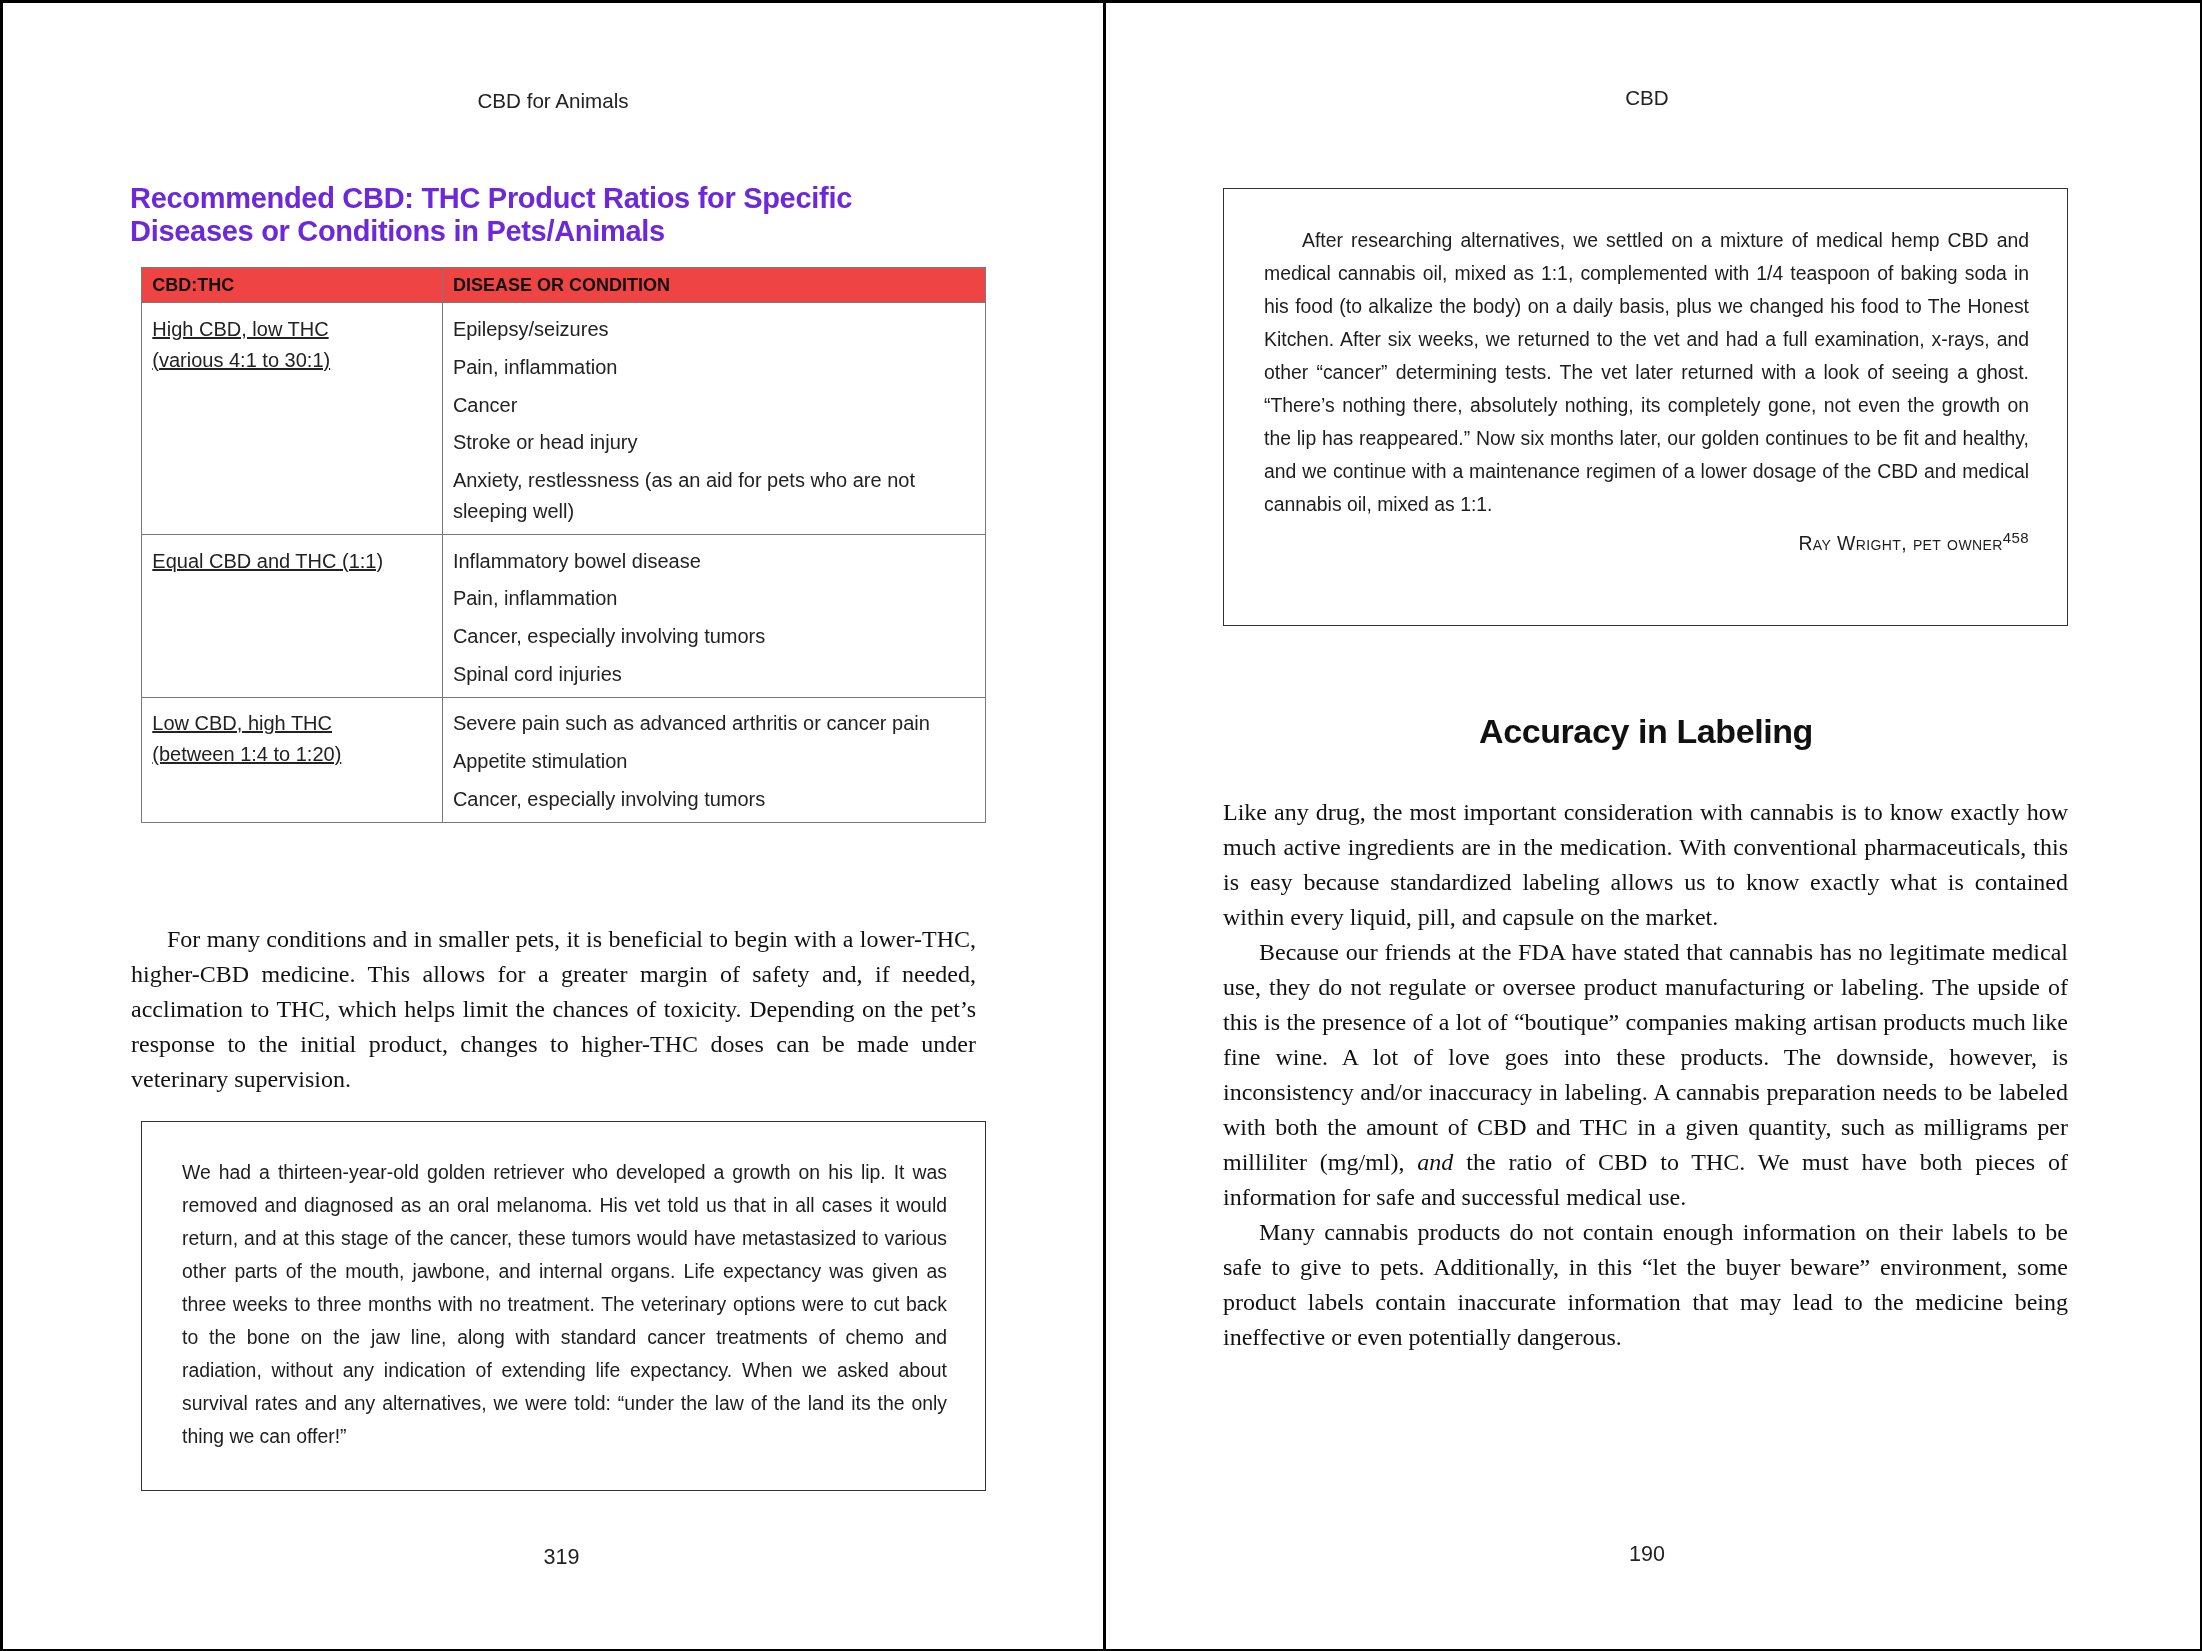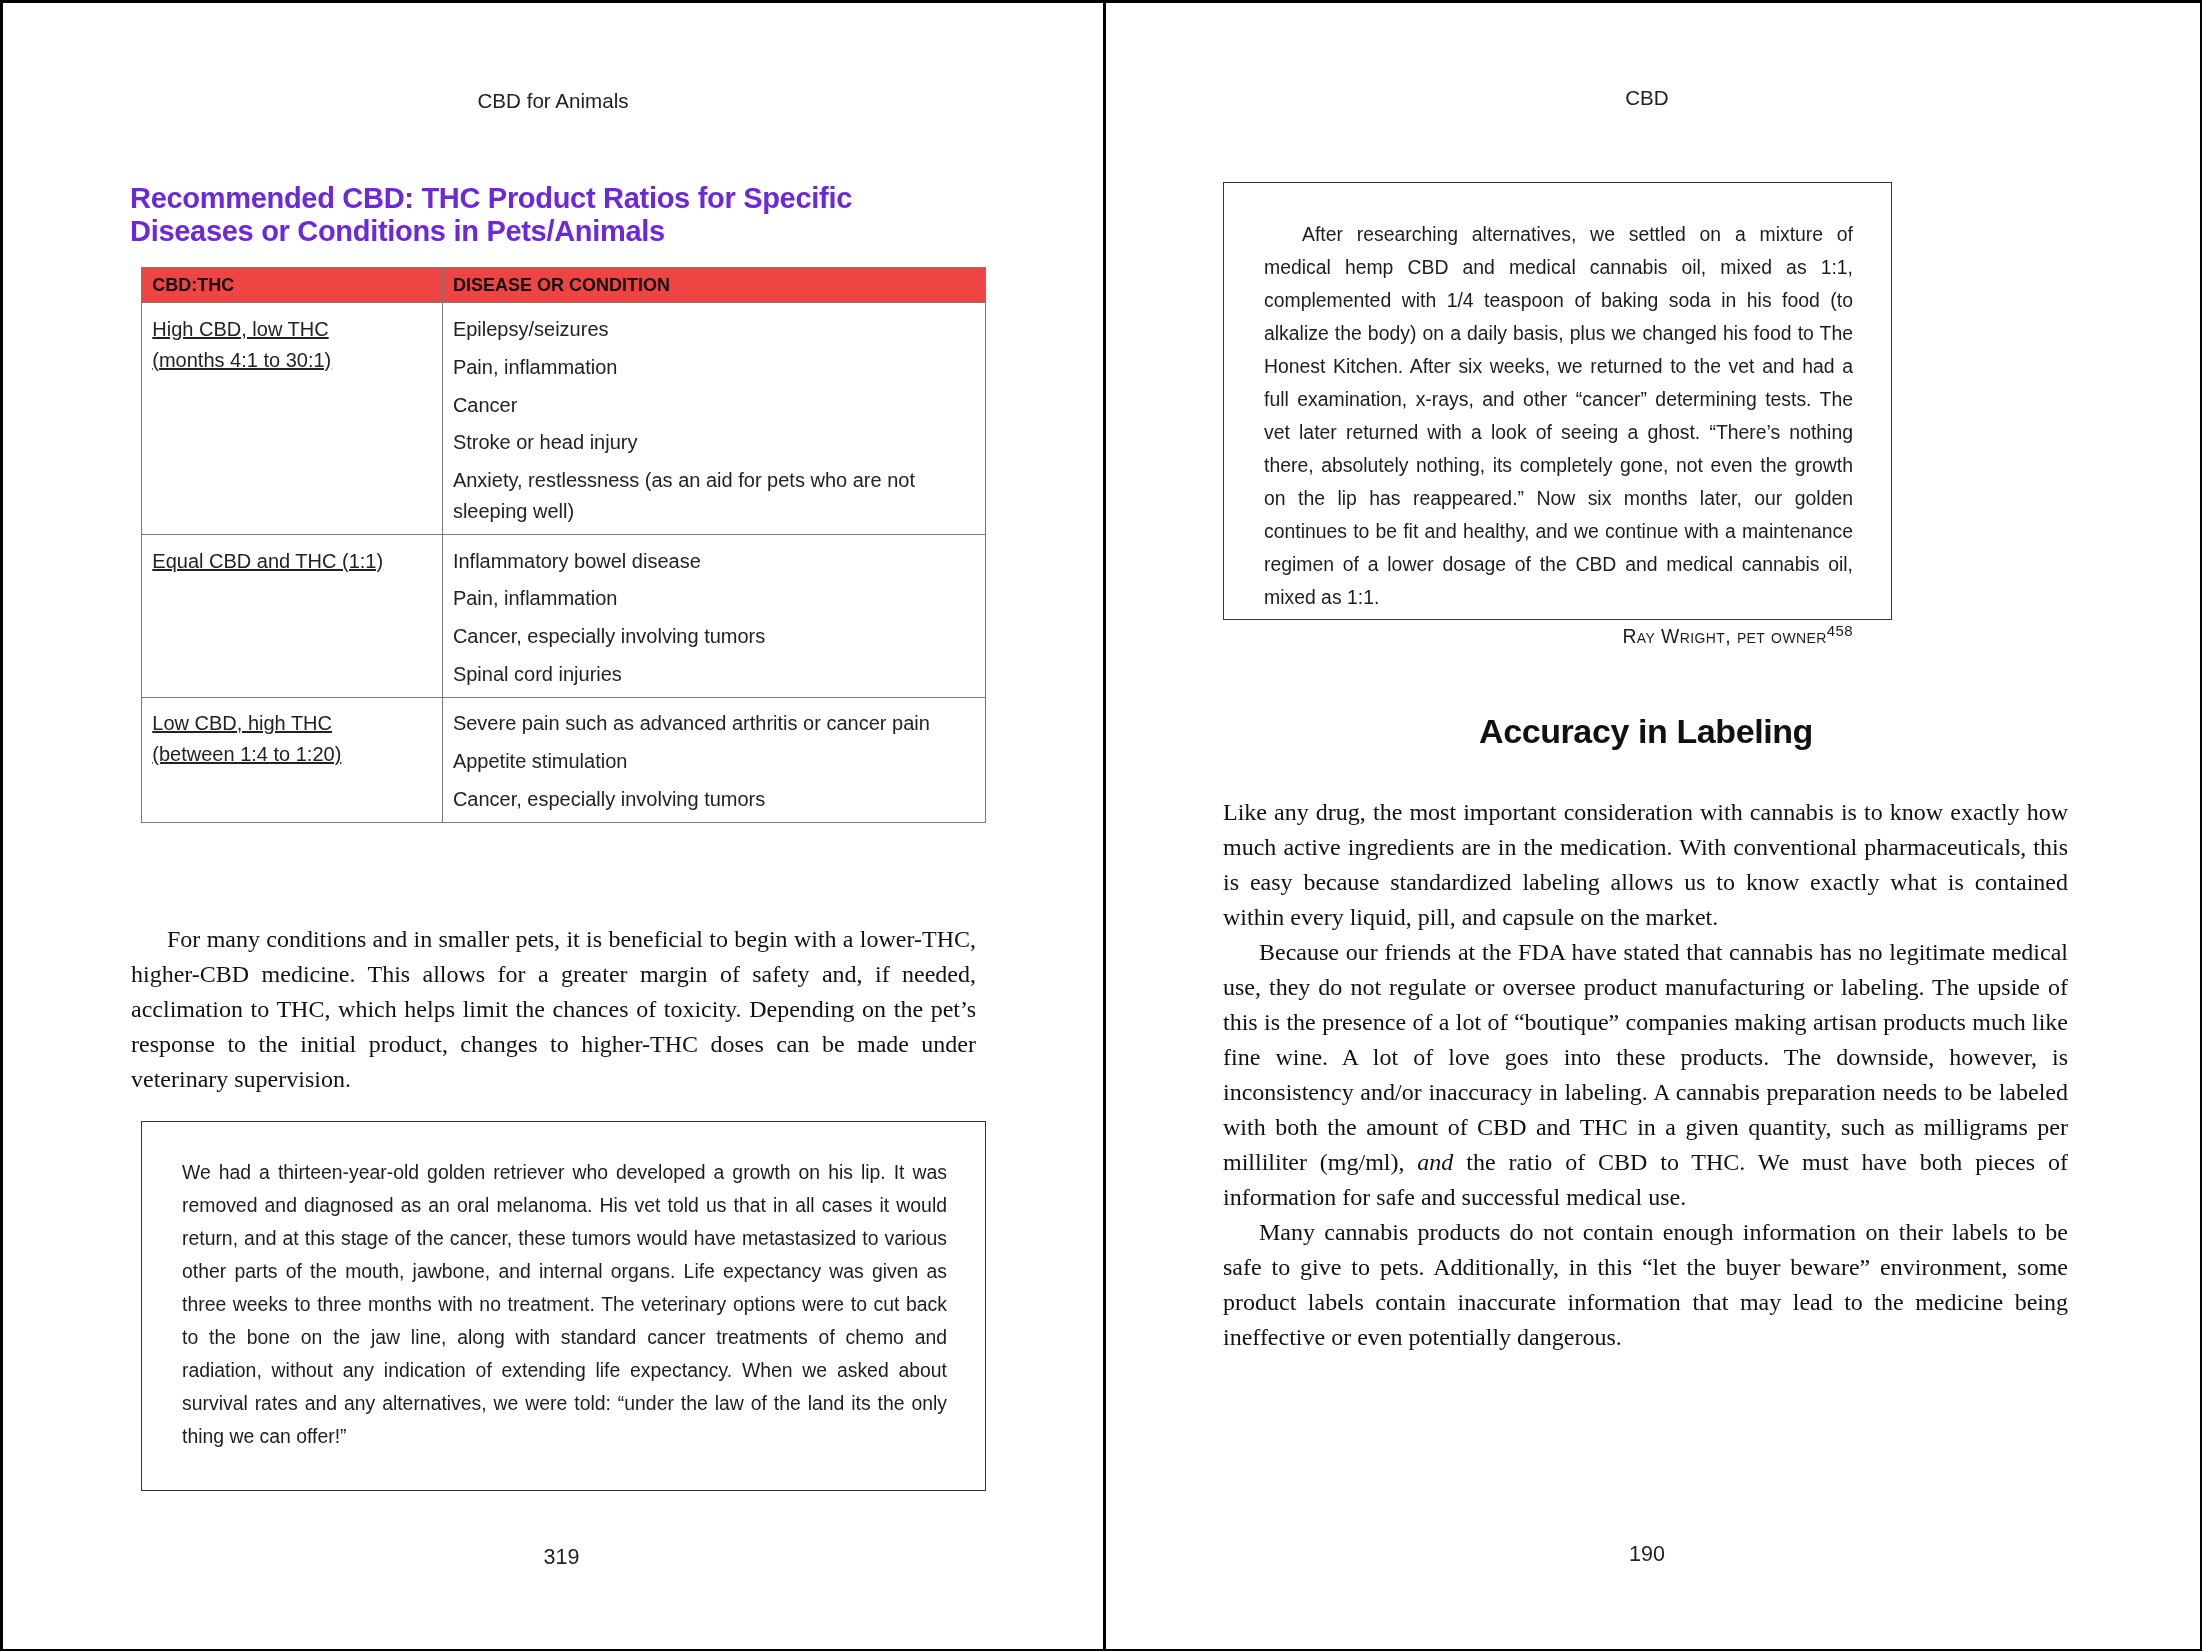--- a/index.html
+++ b/index.html
@@ -58,21 +58,21 @@
     }
     .body-text.indent { text-indent: 36px; }
 
     .left-para { position: absolute; left: 128px; top: 877px; width: 845px; margin-top: 42px; }
 
     .boxed {
       position: absolute; box-sizing: border-box; border: 1.7px solid #333;
       font-family: "Liberation Sans", sans-serif; font-size: 19.4px; line-height: 33px; color: #1d1d1d;
     }
     .box-left { left: 138px; top: 1118px; width: 845px; height: 370px; padding: 34px 38px 0 40px; }
-    .box-right { left: 118px; top: 179px; width: 669px; height: 438px; padding: 35px 38px 8px 40px; }
+    .box-right { left: 118px; top: 185px; width: 845px; height: 438px; padding: 35px 38px 8px 40px; }
     .box-text { margin: 0; text-align: justify; }
     .box-text.indent { text-indent: 38px; }
     .attribution {
       text-align: right; margin-top: 0; font-variant: small-caps; letter-spacing: 0.4px;
     }
     .attribution sup { font-size: 15px; vertical-align: super; }
 
     .section-heading {
       position: absolute; left: 0; width: 1082px; top: 709px; text-align: center;
       font-family: "Liberation Sans", sans-serif; font-size: 34px; font-weight: bold; color: #111;
@@ -95,21 +95,21 @@
       <thead>
         <tr>
           <th style="width:279px;">CBD:THC</th>
           <th>DISEASE OR CONDITION</th>
         </tr>
       </thead>
       <tbody>
         <tr>
           <td class="ratio">
             <div>High CBD, low THC</div>
-            <div>(months 4:1 to 30:1)</div>
+            <div>(various 4:1 to 30:1)</div>
           </td>
           <td>
             <div class="cond-item">Epilepsy/seizures</div>
             <div class="cond-item">Pain, inflammation</div>
             <div class="cond-item">Cancer</div>
             <div class="cond-item">Stroke or head injury</div>
             <div class="cond-item" style="padding-right:26px;">Anxiety, restlessness (as an aid for pets who are not sleeping well)</div>
           </td>
         </tr>
         <tr>

